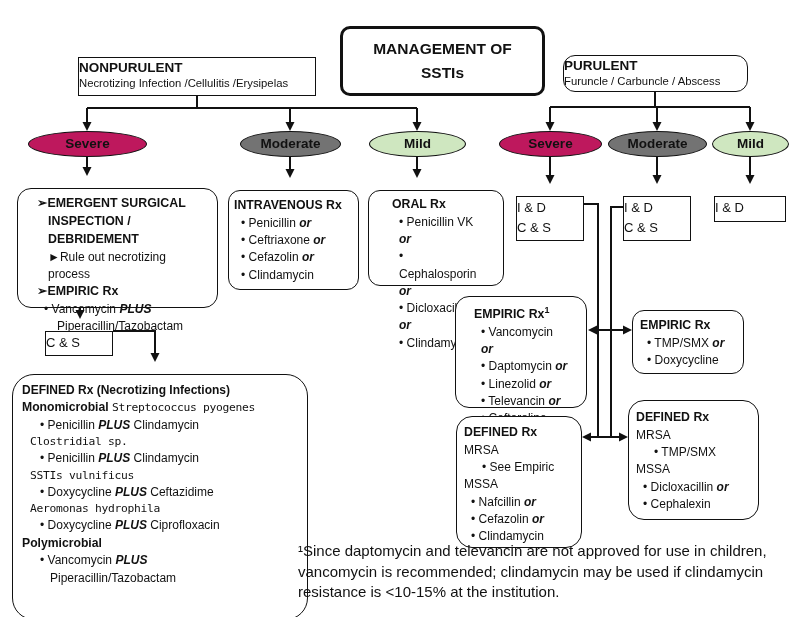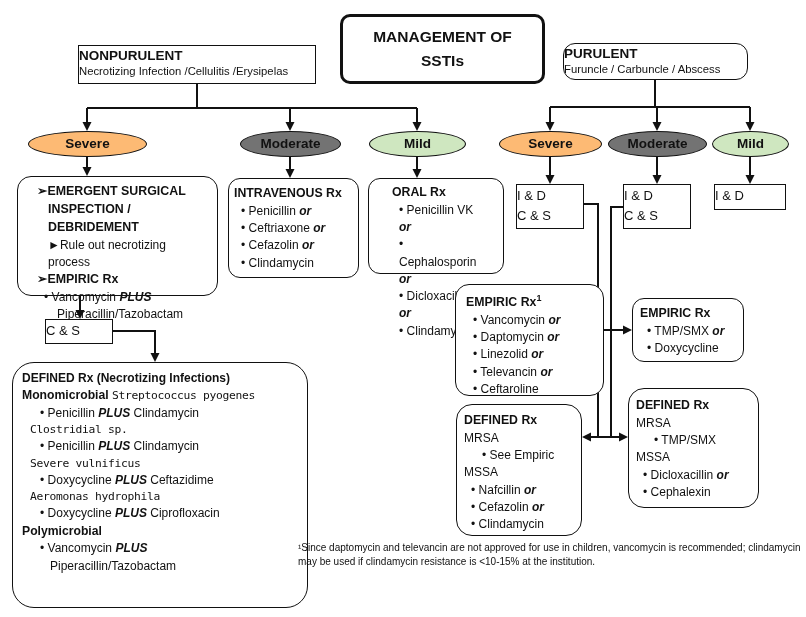--- a/index.html
+++ b/index.html
@@ -4,46 +4,46 @@
 <style>
   * { box-sizing: border-box; }
   html, body { margin: 0; padding: 0; background: #fff; }
   #canvas {
     position: relative; width: 806px; height: 617px; background: #ffffff;
     font-family: "Liberation Sans", sans-serif; color: #111;
   }
   #connectors { position: absolute; left: 0; top: 0; z-index: 0; }
   .node {
     position: absolute; border: 1.7px solid #111; background: #fff;
-    z-index: 1; font-size: 12px; line-height: 1.44;
+    z-index: 1; font-size: 12px; line-height: 1.44; margin-top: 12px;
   }
   .center { text-align: left; }
   .b  { font-weight: bold; }
   .bi { font-weight: bold; font-style: italic; }
   .species { font-family: "DejaVu Sans Mono", monospace; font-size: 11.3px; letter-spacing: -0.3px; }
   .oval {
     position: absolute; height: 26px; border: 1.7px solid #111; border-radius: 50%;
     z-index: 1; font-weight: bold; font-size: 13.5px; text-align: center; line-height: 23px;
   }
-  .c-severe   { background: #fdba74; }
+  .c-severe   { background: #be185d; }
   .c-moderate { background: #737373; }
   .c-mild     { background: #cfe7c0; }
   .title-box {
     border-width: 3px; border-radius: 10px; display: flex; flex-direction: column;
     justify-content: center; text-align: center; font-weight: bold; font-size: 15.5px; line-height: 1.55;
   }
   .hdr-title { font-weight: bold; font-size: 13.5px; line-height: 1.25; padding-top: 2px; }
   .hdr-sub   { font-size: 11.3px; line-height: 1.2; }
   .bx-title  { font-weight: bold; font-size: 12.3px; }
   .li  { padding-left: 7px; }
   .li2 { padding-left: 18px; }
   .org { padding-left: 8px; }
   .idbox { font-size: 13px; line-height: 1.55; padding-top: 1px; }
   sup { font-size: 9px; }
-  #footnote { position: absolute; z-index: 1; font-size: 10px; line-height: 1.38; }
+  #footnote { position: absolute; z-index: 1; font-size: 15px; line-height: 1.38; }
 </style>
 </head>
 <body>
 
 <div id="canvas">
 
   <svg id="connectors" width="806" height="617">
     <g stroke="#111111" stroke-width="2" fill="none">
       <path d="M197 84 V108 M87 108 H417 M87 108 V124 M290 108 V124 M417 108 V124"></path>
       <path d="M655 80 V107 M550 107 H750 M550 107 V124 M657 107 V124 M750 107 V124"></path>
@@ -159,21 +159,21 @@
       <span class="bi">PLUS</span>
       <span>Clindamycin</span>
     </div>
     <div class="species org">Clostridial sp.</div>
     <div class="li2">
       <span>•</span>
       <span>Penicillin</span>
       <span class="bi">PLUS</span>
       <span>Clindamycin</span>
     </div>
-    <div class="species org">Severe vulnificus</div>
+    <div class="species org">SSTIs vulnificus</div>
     <div class="li2">
       <span>•</span>
       <span>Doxycycline</span>
       <span class="bi">PLUS</span>
       <span>Ceftazidime</span>
     </div>
     <div class="species org">Aeromonas hydrophila</div>
     <div class="li2">
       <span>•</span>
       <span>Doxycycline</span>
@@ -182,21 +182,21 @@
     </div>
     <div class="b" style="font-size:12.2px;">Polymicrobial</div>
     <div class="li2">
       <span>•</span>
       <span>Vancomycin</span>
       <span class="bi">PLUS</span>
     </div>
     <div style="padding-left:28px;">Piperacillin/Tazobactam</div>
   </div>
 
-  <div class="node" style="left:455px; top:284px; width:149px; height:112px; border-radius:14px; padding:7px 10px;">
+  <div class="node" style="left:455px; top:284px; width:132px; height:112px; border-radius:14px; padding:7px 18px;">
     <div class="bx-title"><span>EMPIRIC Rx</span><sup>1</sup></div>
     <div class="li"><span>•</span> <span>Vancomycin</span> <span class="bi">or</span></div>
     <div class="li"><span>•</span> <span>Daptomycin</span> <span class="bi">or</span></div>
     <div class="li"><span>•</span> <span>Linezolid</span> <span class="bi">or</span></div>
     <div class="li"><span>•</span> <span>Televancin</span> <span class="bi">or</span></div>
     <div class="li"><span>•</span> <span>Ceftaroline</span></div>
   </div>
 
   <div class="node" style="left:456px; top:404px; width:126px; height:132px; border-radius:16px; padding:7px 7px;">
     <div class="bx-title">DEFINED Rx</div>

